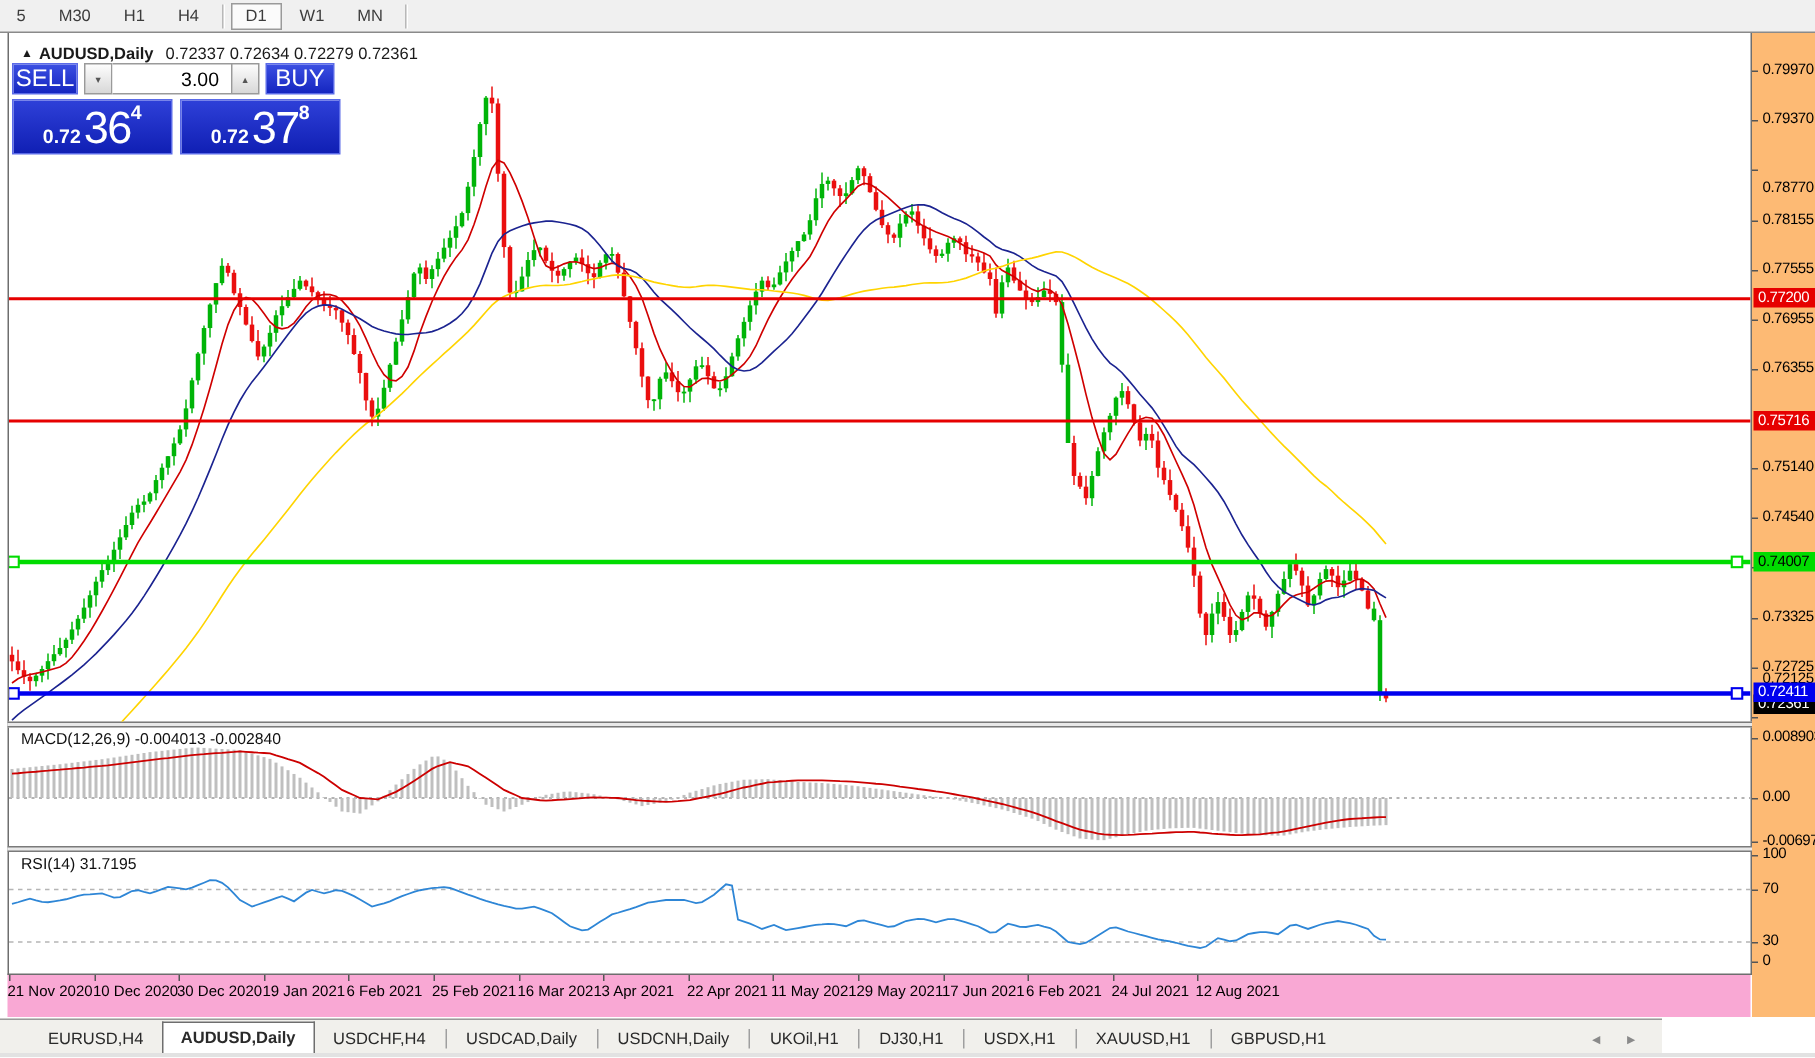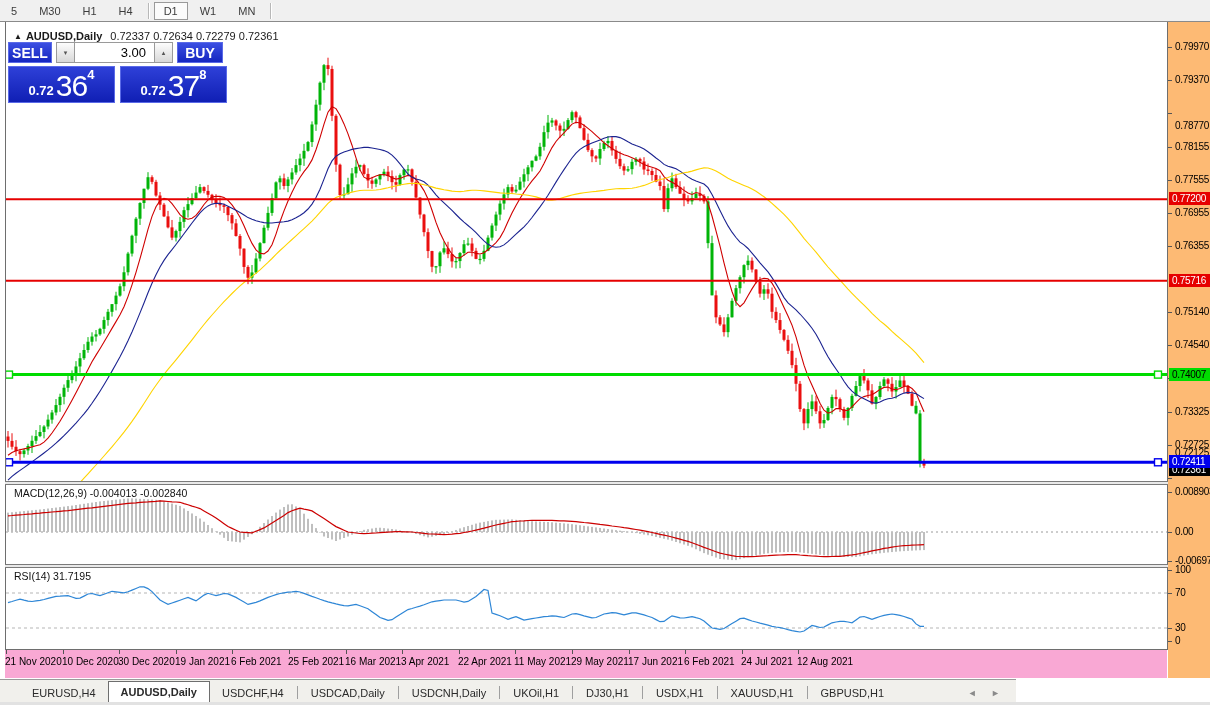--- a/index.html
+++ b/index.html
@@ -17,22 +17,22 @@
             border-top:1px solid #7a7a7a;border-bottom:1px solid #7a7a7a;}
   
   svg{position:absolute;display:block;}
   
   .chart-title{position:absolute;left:14px;top:30px;font-size:11px;color:#1a1a1a;white-space:nowrap;}
   .chart-title .tri{font-size:8px;position:relative;top:-1px;margin-right:4px;}
   .chart-title b{font-weight:700;margin-right:8px;}
   
   .trade{position:absolute;left:8px;top:42px;width:222px;}
   .trade-row1{display:flex;align-items:stretch;height:21px;margin-bottom:3px;}
-  .btn-blue{background:linear-gradient(#3b4fe2,#1526c0);color:#fff;font-size:14px;
-            display:flex;align-items:center;justify-content:center;border:1px solid #5a6ae8;cursor:pointer;font-weight:bold;}
+  .btn-blue{background:linear-gradient(#3b4fe2,#1526c0);color:#fff;font-size:16px;
+            display:flex;align-items:center;justify-content:center;border:1px solid #5a6ae8;cursor:pointer;}
   .sell-btn{width:42px;}
   .buy-btn{width:44px;}
   .spin-btn{width:17px;background:linear-gradient(#fdfdfd,#d8d8d8);border:1px solid #9a9a9a;
             display:flex;align-items:center;justify-content:center;font-size:7px;color:#555;cursor:pointer;}
   .vol-field{width:71px;background:#fff;border:1px solid #9a9a9a;border-left:none;border-right:none;
              font-size:13px;color:#000;display:flex;align-items:center;justify-content:flex-end;padding-right:8px;}
   .trade-row2{display:flex;gap:5px;}
   .quote-box{width:105px;height:33px;background:linear-gradient(#2e40d8,#101fb4);border:1px solid #5a6ae8;
              color:#fff;display:flex;align-items:flex-end;justify-content:center;padding-bottom:2px;cursor:pointer;}
   .quote-box .pfx{font-size:13px;font-weight:700;margin-right:2px;line-height:18px;}
@@ -44,21 +44,21 @@
   .axis{position:absolute;left:1168px;top:22px;width:42px;height:656px;background:#fdba74;}
   .axis .tick{position:absolute;left:0;width:4px;height:1px;background:#555;}
   .axis .tlabel{position:absolute;left:7px;font-size:10px;color:#000;letter-spacing:-0.3px;white-space:nowrap;}
   .axis .pricebox{position:absolute;left:1px;width:41px;height:13px;font-size:10px;line-height:13px;
                   padding-left:3px;letter-spacing:-0.3px;white-space:nowrap;}
   
   .date-axis{position:absolute;left:5px;top:650px;width:1162px;height:28px;background:#f9a8d4;}
   .date-axis .dlabel{position:absolute;top:6px;font-size:10px;color:#000;white-space:nowrap;}
   .date-axis .dtick{position:absolute;top:0;width:1px;height:4px;background:#555;}
   
-  .tabbar{position:absolute;left:0;top:679px;width:1016px;height:23px;background:#f1f0ec;
+  .tabbar{position:absolute;left:0;top:679px;width:1108px;height:23px;background:#f1f0ec;
           border-top:1px solid #9a9a9a;display:flex;align-items:flex-end;}
   .tabbar .gutter{width:20px;}
   .tab{font-size:11px;color:#2a2a2a;padding:3px 12px 4px;cursor:pointer;white-space:nowrap;}
   .tab.active{background:#fff;border:1px solid #6e6e6e;border-bottom:none;font-weight:700;padding:4px 12px 5px;}
   .tab-div{width:1px;height:13px;background:#9f9f9f;margin:0 1px 4px;}
   .tab-arrows{margin-left:auto;margin-bottom:5px;margin-right:10px;font-size:9px;color:#8a8a8a;letter-spacing:6px;}
   .bottom-strip{position:absolute;left:0;top:702px;width:1210px;height:3px;background:#e2e2e2;}
 </style>
 </head>
 <body>

